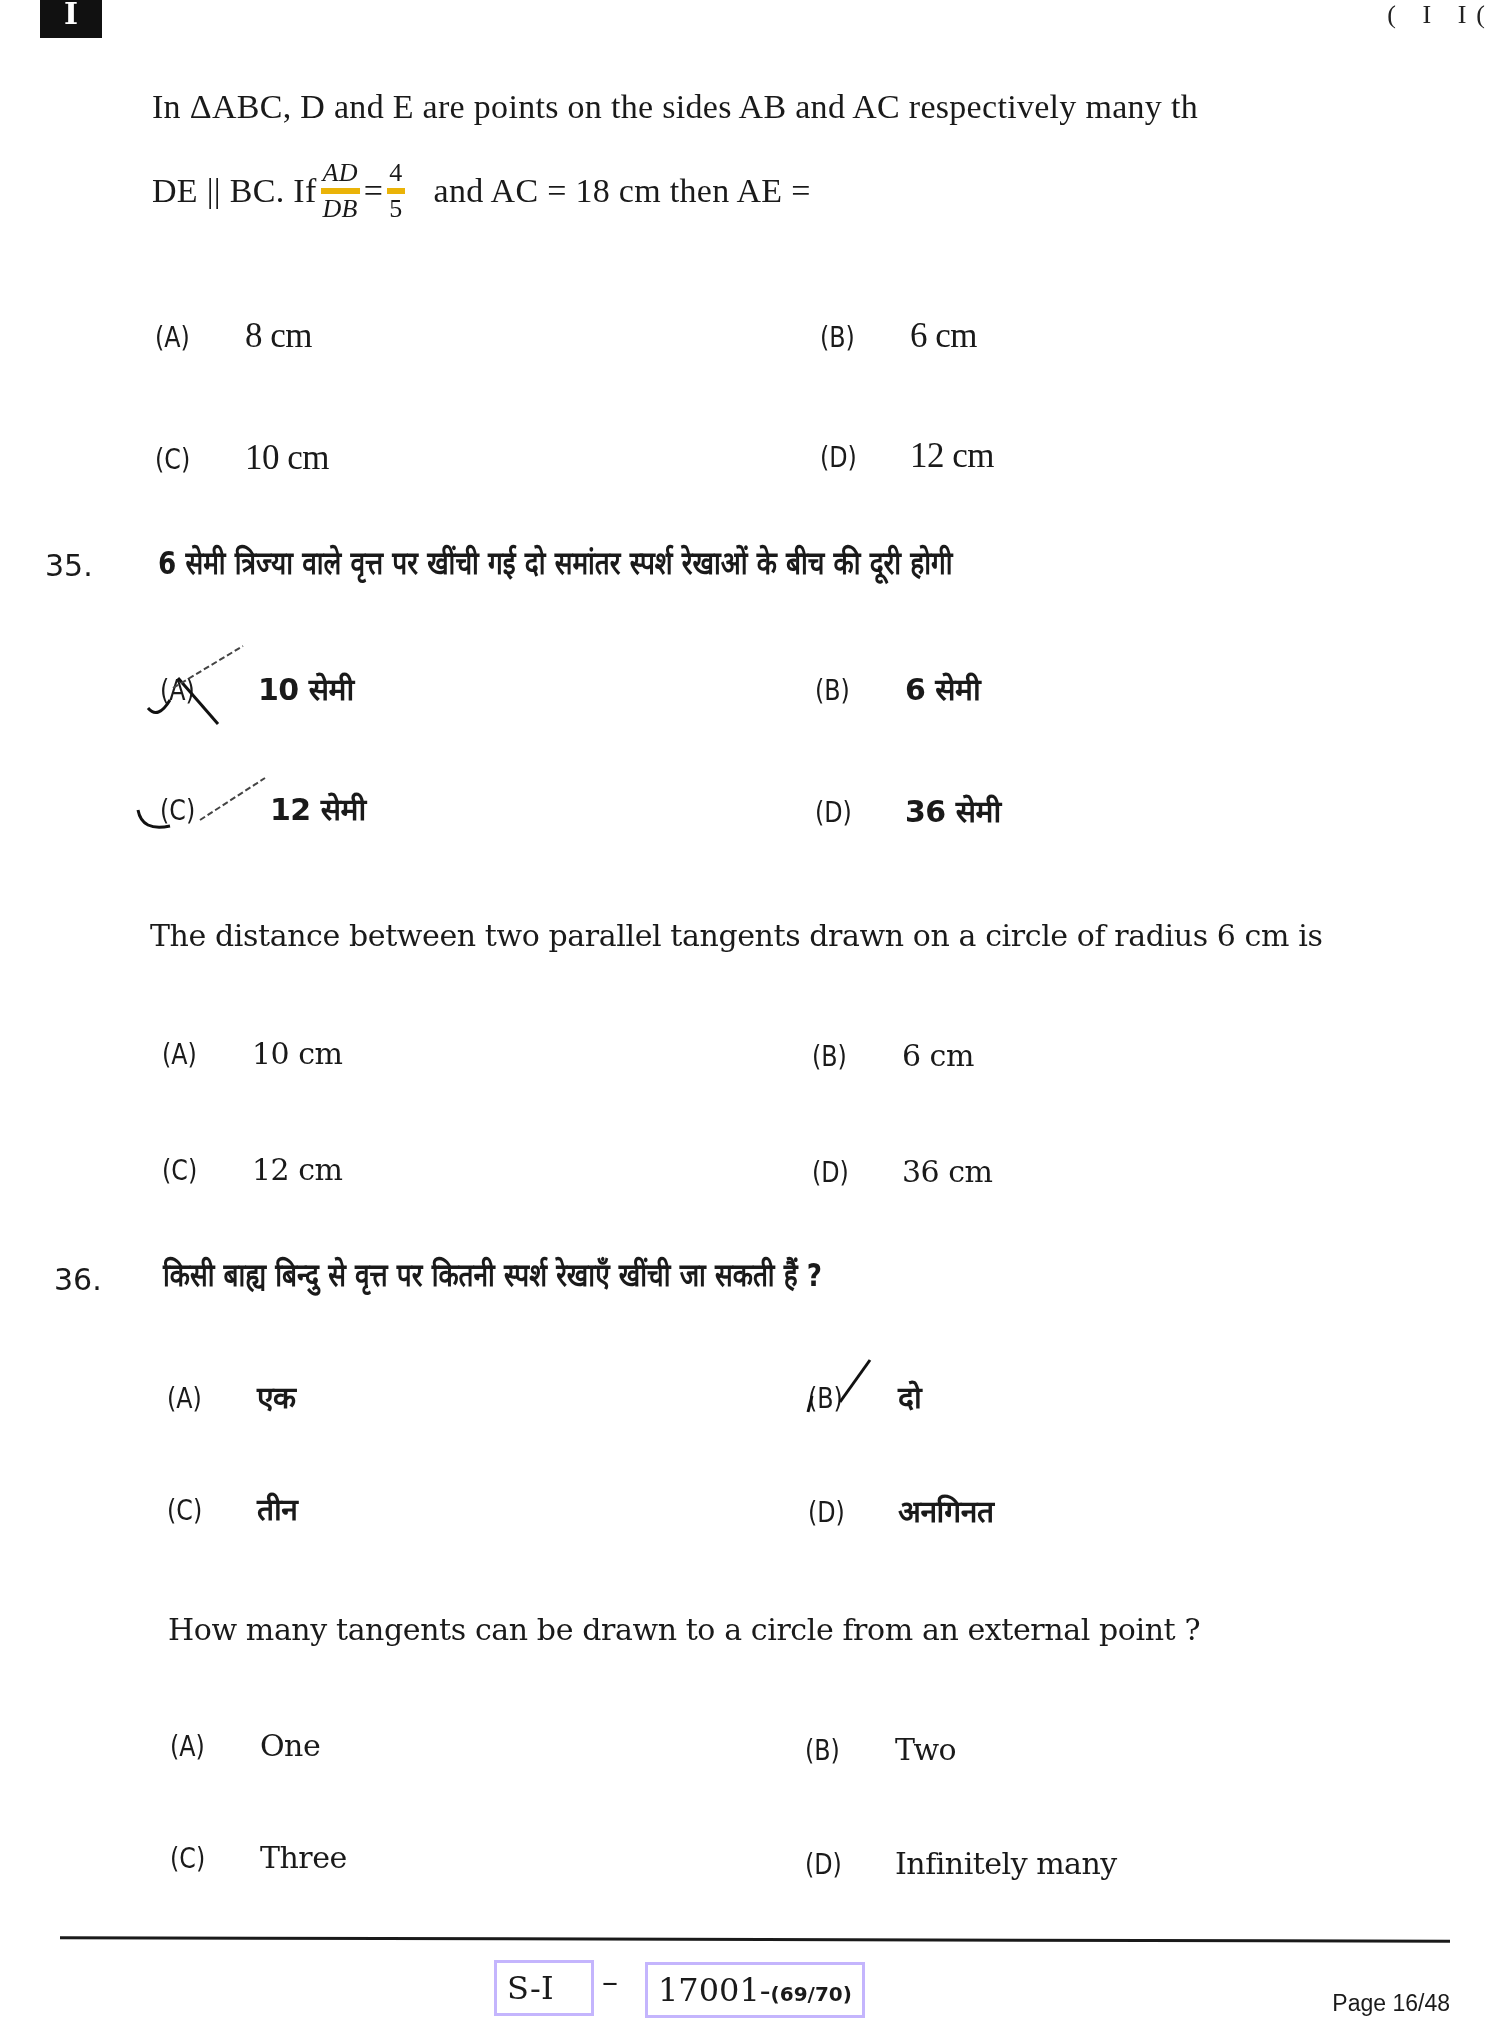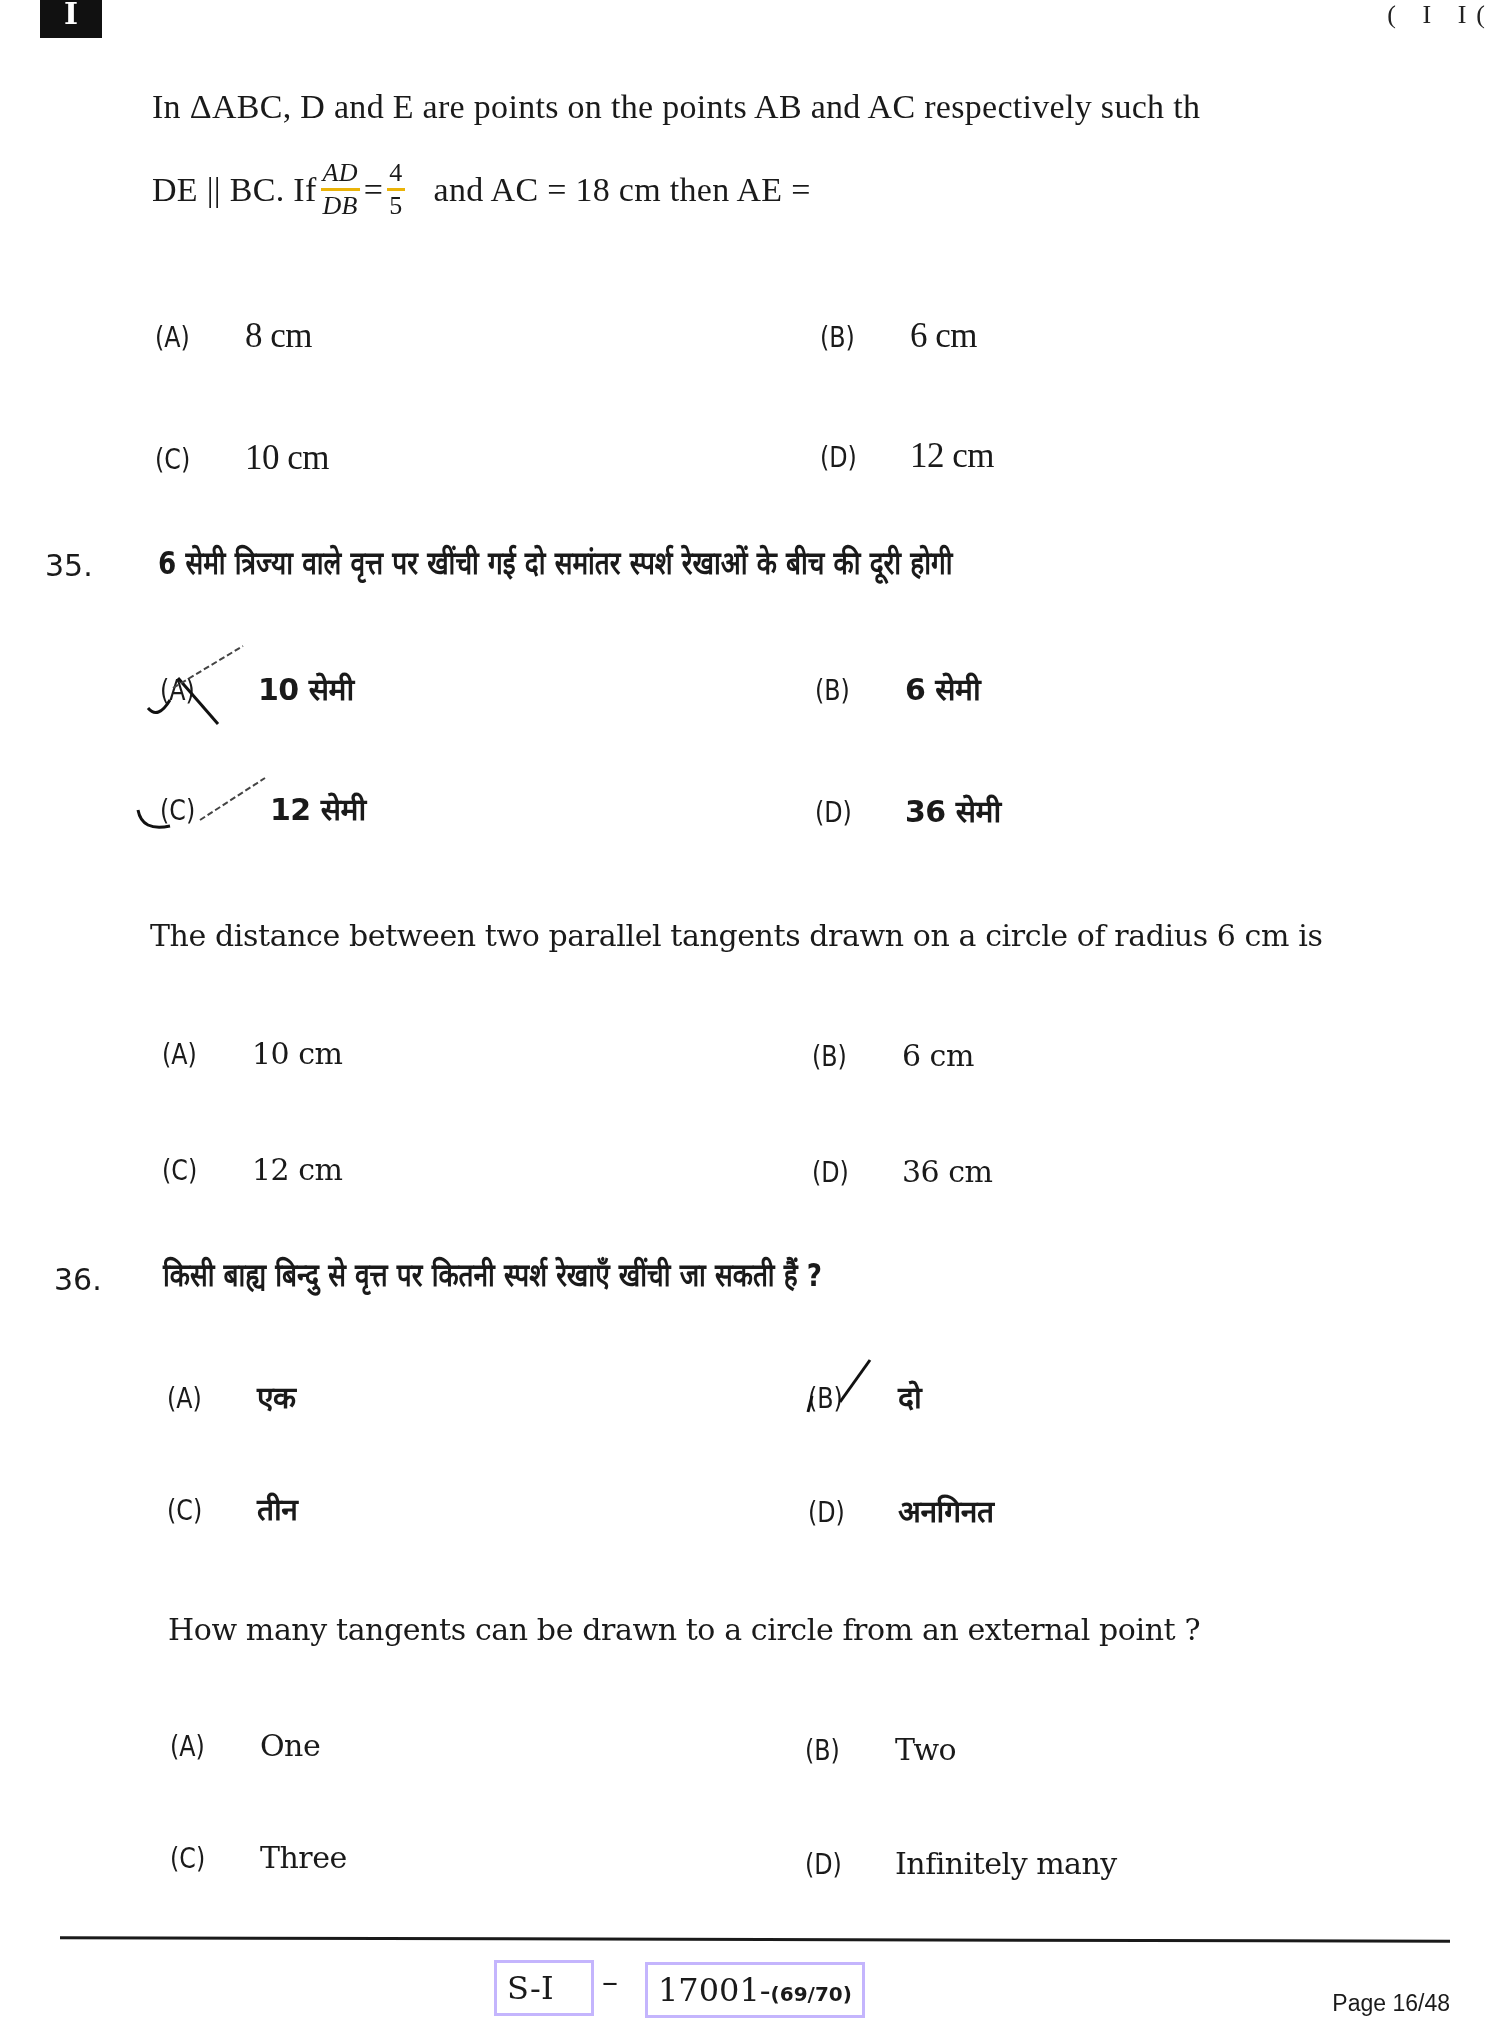--- a/index.html
+++ b/index.html
@@ -52,21 +52,21 @@
     .opt { position: absolute; display: flex; align-items: baseline; white-space: nowrap; }
     .opt .lbl { font-family: "DejaVu Sans", sans-serif; font-size: 28px; width: 90px; display: inline-block; transform: scaleX(0.85); transform-origin: left; }
     .opt .val { font-family: "DejaVu Serif", serif; font-size: 30px; letter-spacing: -0.5px; }
     .opt .val.hi { font-family: "DejaVu Sans", sans-serif; font-weight: bold; font-size: 30px; }
     .opt .val.lib { font-family: "Liberation Serif", serif; font-size: 35px; }
 
     .frac {
       display: inline-flex; flex-direction: column; align-items: center;
       vertical-align: middle; font-size: 26px; line-height: 30px; margin: 0 4px;
     }
-    .frac .num { border-bottom: 3px solid #eab308; padding: 0 2px; }
+    .frac .num { border-bottom: 6px solid #eab308; padding: 0 2px; }
     .it { font-style: italic; }
 
     .mark { position: absolute; }
 
     .footer-rule {
       position: absolute; left: 60px; top: 1938px; width: 1390px; height: 3px;
       background: #1a1a1a; transform: rotate(0.15deg);
     }
     .footer-box {
       position: absolute; border: 3px solid #c4b5fd; top: 1960px;
@@ -79,21 +79,21 @@
     }
   </style>
 </head>
 <body>
 
 <div class="page">
 
   <div class="corner-tab">I</div>
   <div class="corner-marks">( I I(</div>
 
-  <div class="line q-text" style="left:152px; top:88px;">In ΔABC, D and E are points on the points AB and AC respectively such th</div>
+  <div class="line q-text" style="left:152px; top:88px;">In ΔABC, D and E are points on the sides AB and AC respectively many th</div>
   <div class="line q-text" style="left:152px; top:158px; display:flex; align-items:center;">
     <span>DE || BC. If</span>
     <span class="frac it">
       <span class="num">AD</span>
       <span>DB</span>
     </span>
     <span>=</span>
     <span class="frac">
       <span class="num">4</span>
       <span>5</span>

